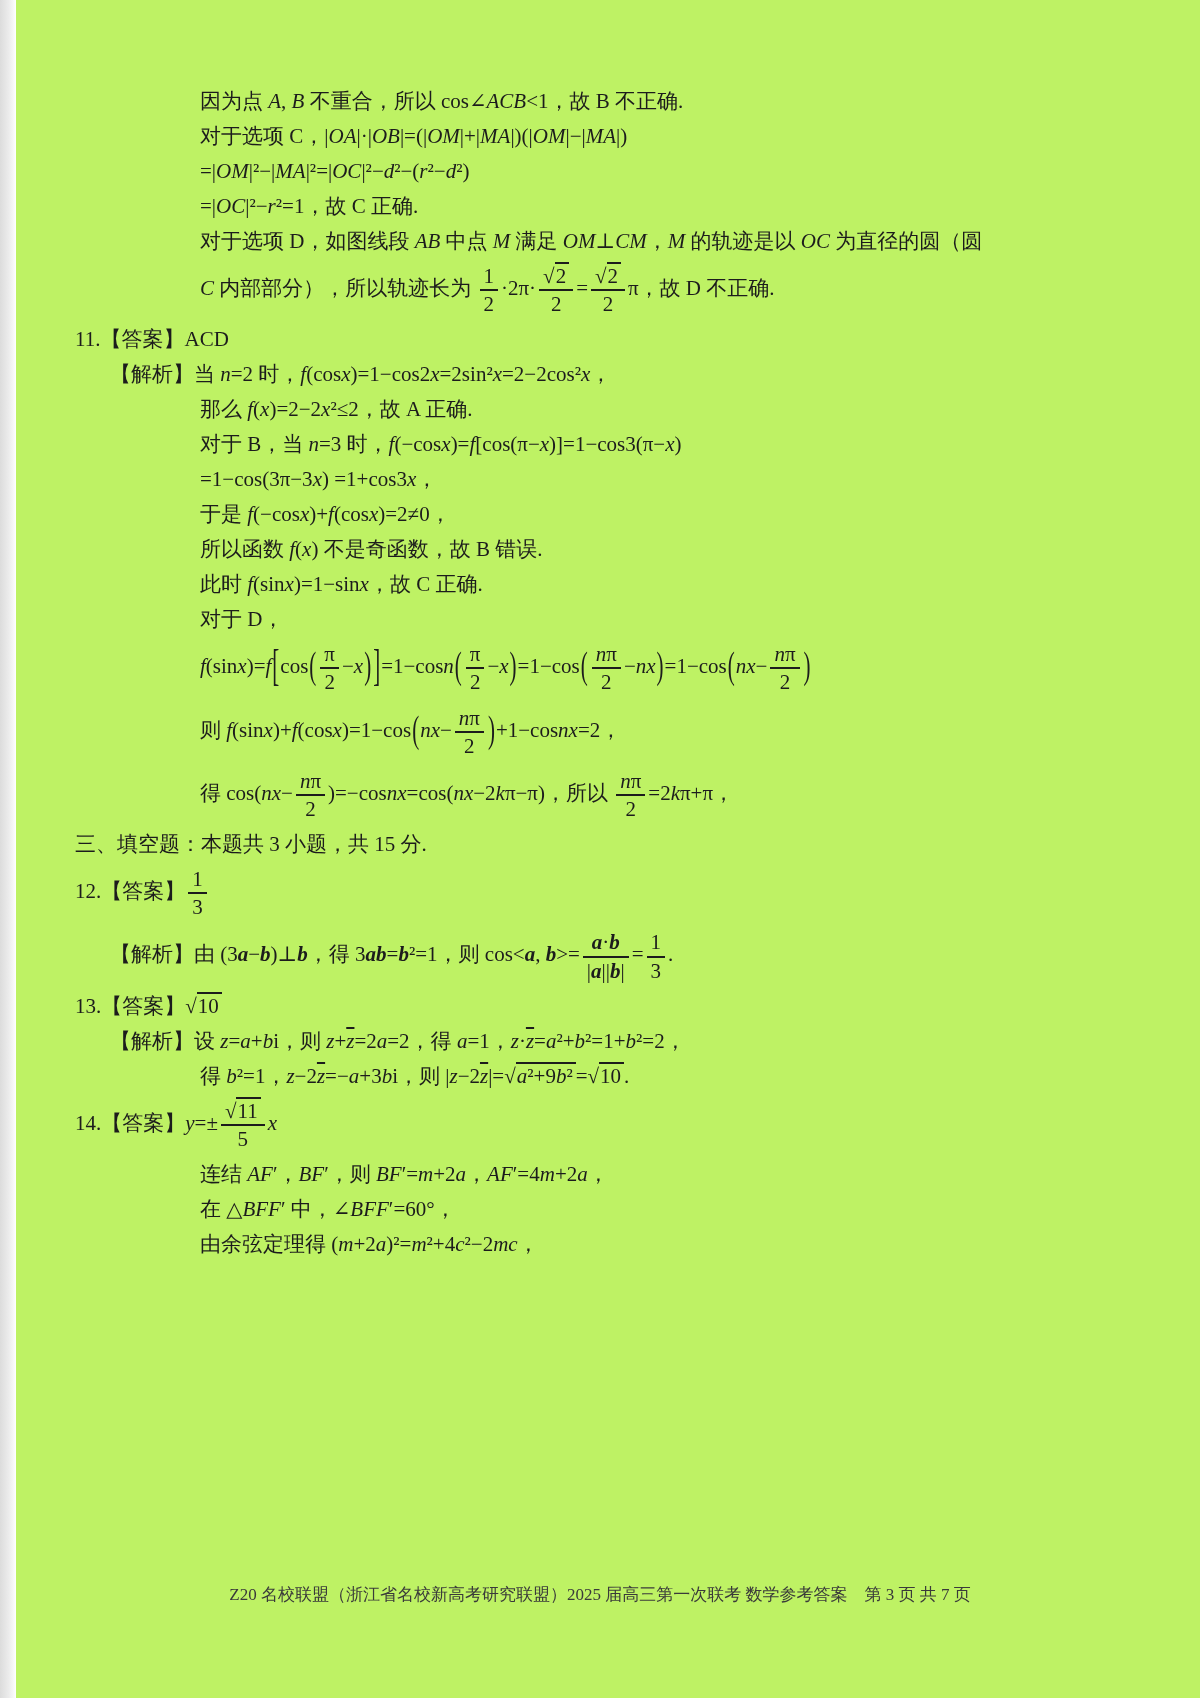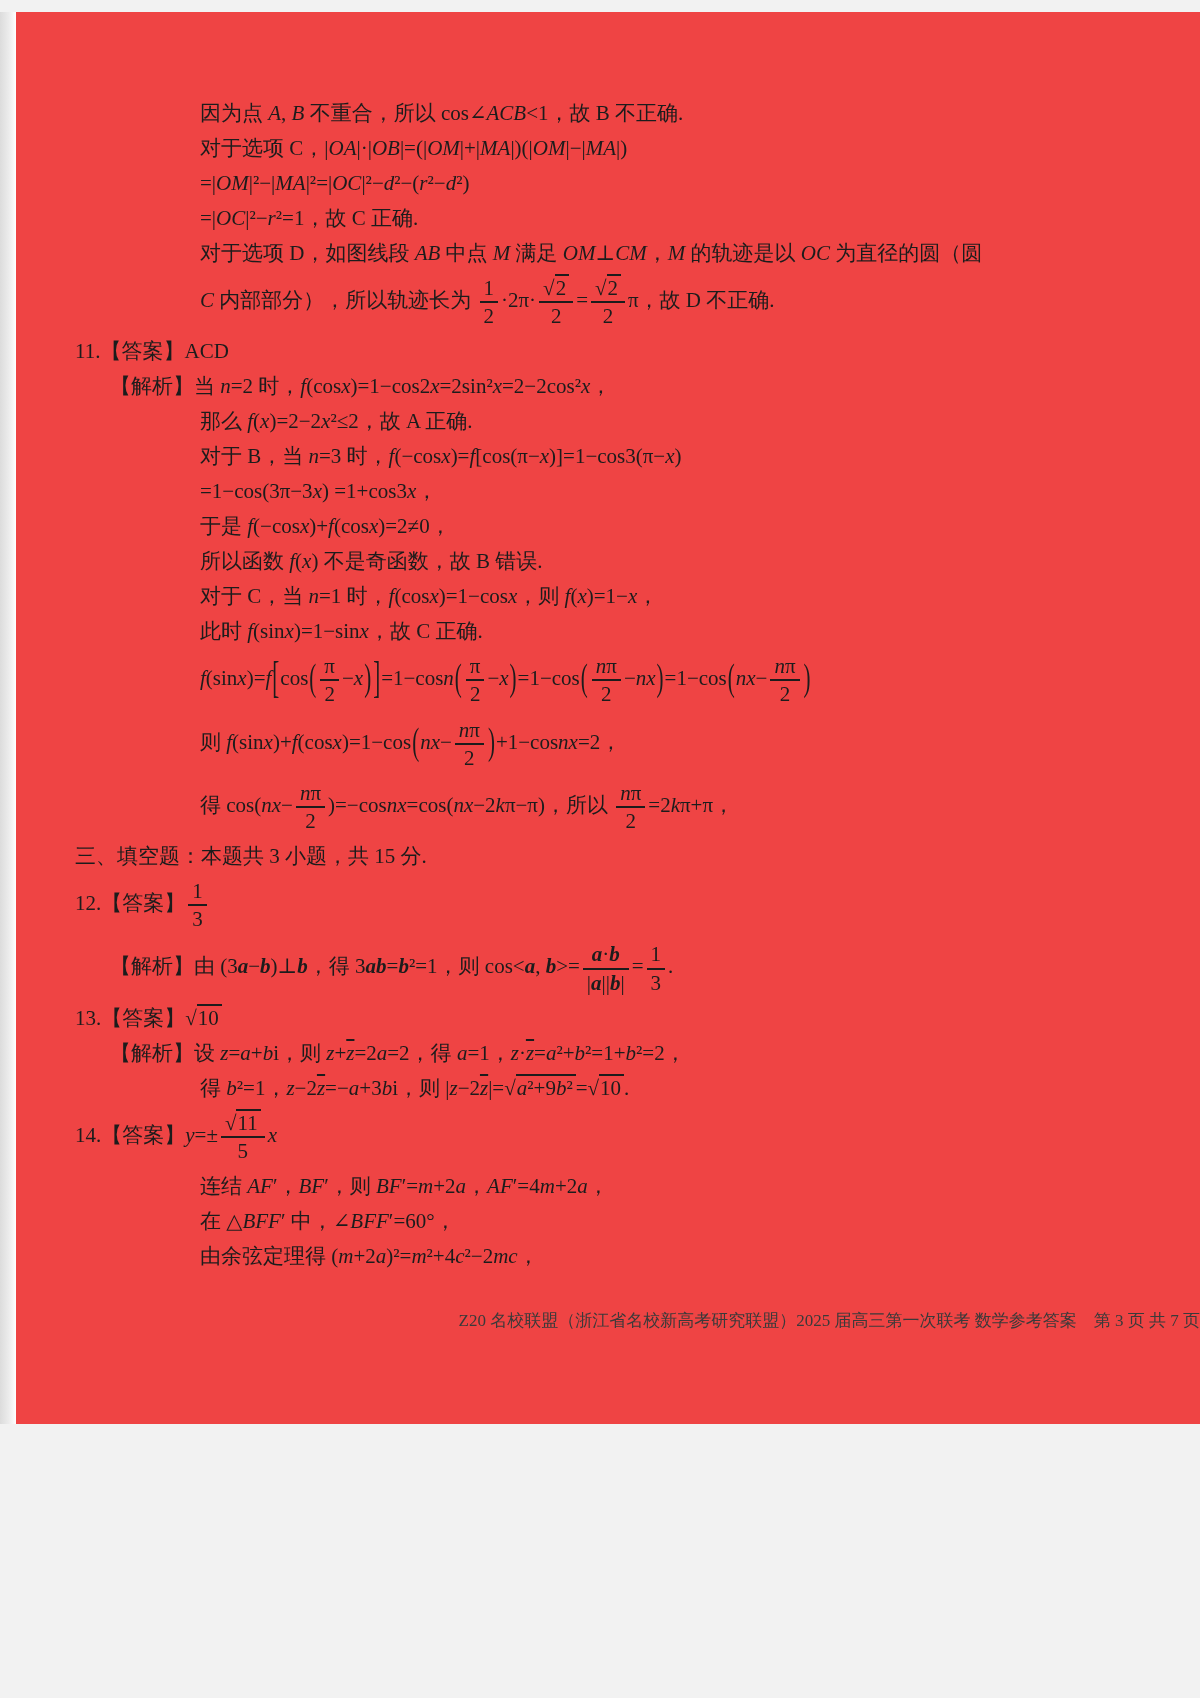--- a/index.html
+++ b/index.html
@@ -1,20 +1,20 @@
 <!DOCTYPE html>
 <html><head>
 <meta charset="utf-8">
 <style>
   html,body{margin:0;padding:0;background:#f2f2f2;}
   .page{
     position:relative;
-    width:1200px;height:1412px;
-    margin:12px auto;
-    background:#ef4444;
+    width:1200px;height:1698px;
+    margin:0 auto;
+    background:#bef264;
     overflow:hidden;
     font-family:"Liberation Serif","DejaVu Serif",serif;
     color:#1c1c1c;
   }
   .scan-edge{
     position:absolute;left:0;top:0;bottom:0;width:16px;
     background:linear-gradient(90deg,#dcdcdc 0%,#ececec 55%,#ffffff 100%);
   }
   .content{
     position:absolute;
@@ -39,21 +39,21 @@
   }
   .frac>.num{display:block;padding:0 4px 1px 4px;border-bottom:2px solid #1c1c1c;}
   .frac>.den{display:block;padding:1px 4px 0 4px;}
   .sqrt{display:inline-block;white-space:nowrap;}
   .sqrt>.rad{font-style:normal;}
   .sqrt>.radicand{border-top:2px solid #1c1c1c;padding:0 3px 0 1px;}
   .bp>.paren{display:inline-block;transform:scaleY(1.8);transform-origin:50% 52%;padding:0 1px;}
   .bk>.bracket{display:inline-block;transform:scaleY(2.1);transform-origin:50% 52%;padding:0 1px;}
   .footer{
     position:absolute;left:0;right:0;bottom:92px;
-    text-align:right;font-size:17px;color:#3a3a3a;
+    text-align:center;font-size:17px;color:#3a3a3a;
     font-family:"Liberation Serif","DejaVu Serif",serif;
   }
 </style>
 </head>
 <body>
 
 <div class="page">
   <div class="scan-edge"></div>
   <main class="content">
     <div id="lines">
@@ -63,22 +63,22 @@
         <div class="line ind2">=|<span class="mi">OC</span>|²−<span class="mi">r</span>²=1，故 C 正确.</div>
         <div class="line ind2">对于选项 D，如图线段 <span class="mi">AB</span> 中点 <span class="mi">M</span> 满足 <span class="mi">OM</span>⊥<span class="mi">CM</span>，<span class="mi">M</span> 的轨迹是以 <span class="mi">OC</span> 为直径的圆（圆</div>
         <div class="line ind2"><span class="mi">C</span> 内部部分），所以轨迹长为 <span class="frac"><span class="num">1</span><span class="den">2</span></span>·2π·<span class="frac"><span class="num"><span class="sqrt"><span class="rad">√</span><span class="radicand">2</span></span></span><span class="den">2</span></span>=<span class="frac"><span class="num"><span class="sqrt"><span class="rad">√</span><span class="radicand">2</span></span></span><span class="den">2</span></span>π，故 D 不正确.</div>
         <div class="line ind0">11.【答案】ACD</div>
         <div class="line ind1">【解析】当 <span class="mi">n</span>=2 时，<span class="mi">f</span>(cos<span class="mi">x</span>)=1−cos2<span class="mi">x</span>=2sin²<span class="mi">x</span>=2−2cos²<span class="mi">x</span>，</div>
         <div class="line ind2">那么 <span class="mi">f</span>(<span class="mi">x</span>)=2−2<span class="mi">x</span>²≤2，故 A 正确.</div>
         <div class="line ind2">对于 B，当 <span class="mi">n</span>=3 时，<span class="mi">f</span>(−cos<span class="mi">x</span>)=<span class="mi">f</span>[cos(π−<span class="mi">x</span>)]=1−cos3(π−<span class="mi">x</span>)</div>
         <div class="line ind2">=1−cos(3π−3<span class="mi">x</span>) =1+cos3<span class="mi">x</span>，</div>
         <div class="line ind2">于是 <span class="mi">f</span>(−cos<span class="mi">x</span>)+<span class="mi">f</span>(cos<span class="mi">x</span>)=2≠0，</div>
         <div class="line ind2">所以函数 <span class="mi">f</span>(<span class="mi">x</span>) 不是奇函数，故 B 错误.</div>
-        <div class="line ind2">对于 C，当 <span class="mi">n</span>=1 时，<span class="mi">f</span>(cos<span class="mi">x</span>)=1−cos<span class="mi">x</span>，则 <span class="mi">f</span>(<span class="mi">x</span>)=1−<span class="mi">x</span>，</div>
         <div class="line ind2">此时 <span class="mi">f</span>(sin<span class="mi">x</span>)=1−sin<span class="mi">x</span>，故 C 正确.</div>
+        <div class="line ind2">对于 D，</div>
         <div class="line ind2"><span class="mi">f</span>(sin<span class="mi">x</span>)=<span class="mi">f</span><span class="bk"><span class="bracket">[</span><span>cos<span class="bp"><span class="paren">(</span><span><span class="frac"><span class="num">π</span><span class="den">2</span></span>−<span class="mi">x</span></span><span class="paren">)</span></span></span><span class="bracket">]</span></span>=1−cos<span class="mi">n</span><span class="bp"><span class="paren">(</span><span><span class="frac"><span class="num">π</span><span class="den">2</span></span>−<span class="mi">x</span></span><span class="paren">)</span></span>=1−cos<span class="bp"><span class="paren">(</span><span><span class="frac"><span class="num"><span class="mi">n</span>π</span><span class="den">2</span></span>−<span class="mi">n</span><span class="mi">x</span></span><span class="paren">)</span></span>=1−cos<span class="bp"><span class="paren">(</span><span><span class="mi">n</span><span class="mi">x</span>−<span class="frac"><span class="num"><span class="mi">n</span>π</span><span class="den">2</span></span></span><span class="paren">)</span></span></div>
         <div class="line ind2">则 <span class="mi">f</span>(sin<span class="mi">x</span>)+<span class="mi">f</span>(cos<span class="mi">x</span>)=1−cos<span class="bp"><span class="paren">(</span><span><span class="mi">n</span><span class="mi">x</span>−<span class="frac"><span class="num"><span class="mi">n</span>π</span><span class="den">2</span></span></span><span class="paren">)</span></span>+1−cos<span class="mi">n</span><span class="mi">x</span>=2，</div>
         <div class="line ind2">得 cos(<span class="mi">n</span><span class="mi">x</span>−<span class="frac"><span class="num"><span class="mi">n</span>π</span><span class="den">2</span></span>)=−cos<span class="mi">n</span><span class="mi">x</span>=cos(<span class="mi">n</span><span class="mi">x</span>−2<span class="mi">k</span>π−π)，所以 <span class="frac"><span class="num"><span class="mi">n</span>π</span><span class="den">2</span></span>=2<span class="mi">k</span>π+π，</div>
         <div class="line ind0"><span class="mb">三、填空题</span>：本题共 3 小题，共 15 分.</div>
         <div class="line ind0">12.【答案】<span class="frac"><span class="num">1</span><span class="den">3</span></span></div>
         <div class="line ind1">【解析】由 (3<span class="mbi">a</span>−<span class="mbi">b</span>)⊥<span class="mbi">b</span>，得 3<span class="mbi">a</span><span class="mbi">b</span>=<span class="mbi">b</span>²=1，则 cos&lt;<span class="mbi">a</span>, <span class="mbi">b</span>&gt;=<span class="frac"><span class="num"><span class="mbi">a</span>·<span class="mbi">b</span></span><span class="den">|<span class="mbi">a</span>||<span class="mbi">b</span>|</span></span>=<span class="frac"><span class="num">1</span><span class="den">3</span></span>.</div>
         <div class="line ind0">13.【答案】<span class="sqrt"><span class="rad">√</span><span class="radicand">10</span></span></div>
         <div class="line ind1">【解析】设 <span class="mi">z</span>=<span class="mi">a</span>+<span class="mi">b</span>i，则 <span class="mi">z</span>+<span class="obar">z</span>=2<span class="mi">a</span>=2，得 <span class="mi">a</span>=1，<span class="mi">z</span>·<span class="obar">z</span>=<span class="mi">a</span>²+<span class="mi">b</span>²=1+<span class="mi">b</span>²=2，</div>
         <div class="line ind2">得 <span class="mi">b</span>²=1，<span class="mi">z</span>−2<span class="obar">z</span>=−<span class="mi">a</span>+3<span class="mi">b</span>i，则 |<span class="mi">z</span>−2<span class="obar">z</span>|=<span class="sqrt"><span class="rad">√</span><span class="radicand"><span class="mi">a</span>²+9<span class="mi">b</span>²</span></span>=<span class="sqrt"><span class="rad">√</span><span class="radicand">10</span></span>.</div>
         <div class="line ind0">14.【答案】<span class="mi">y</span>=±<span class="frac"><span class="num"><span class="sqrt"><span class="rad">√</span><span class="radicand">11</span></span></span><span class="den">5</span></span><span class="mi">x</span></div>

